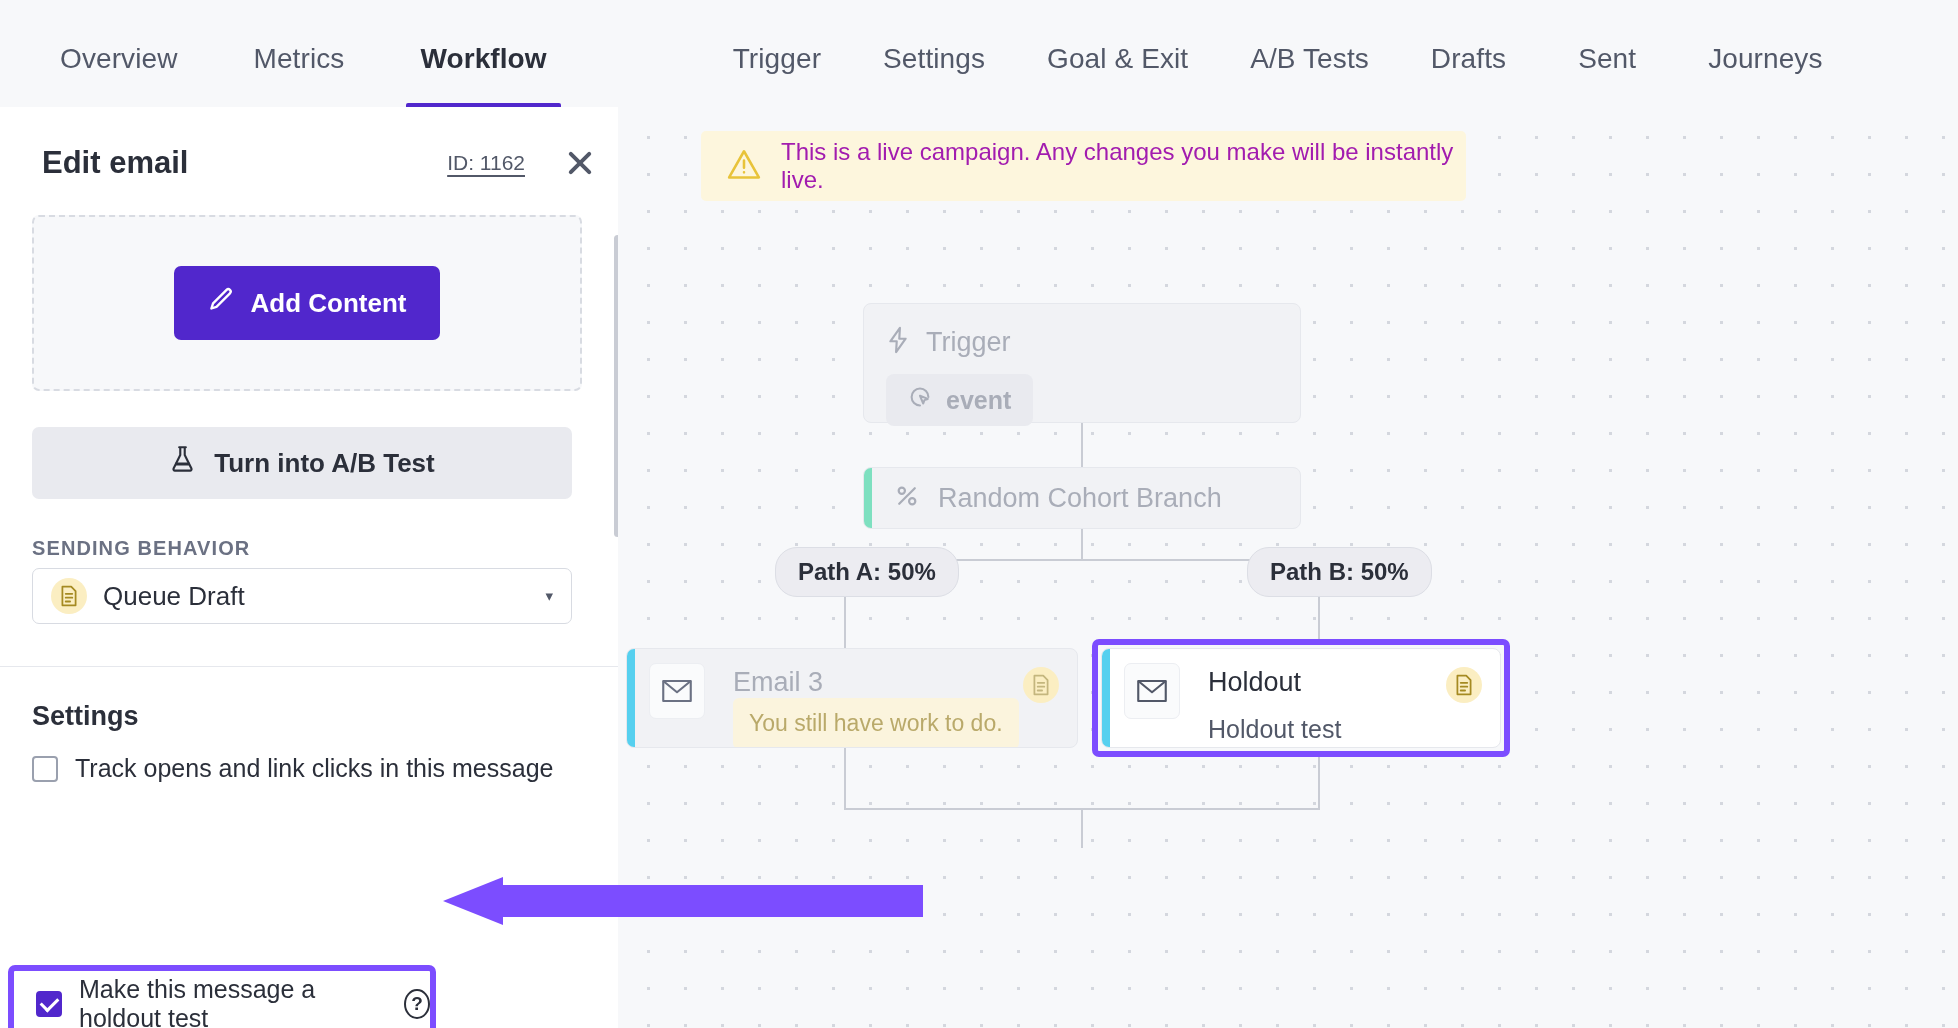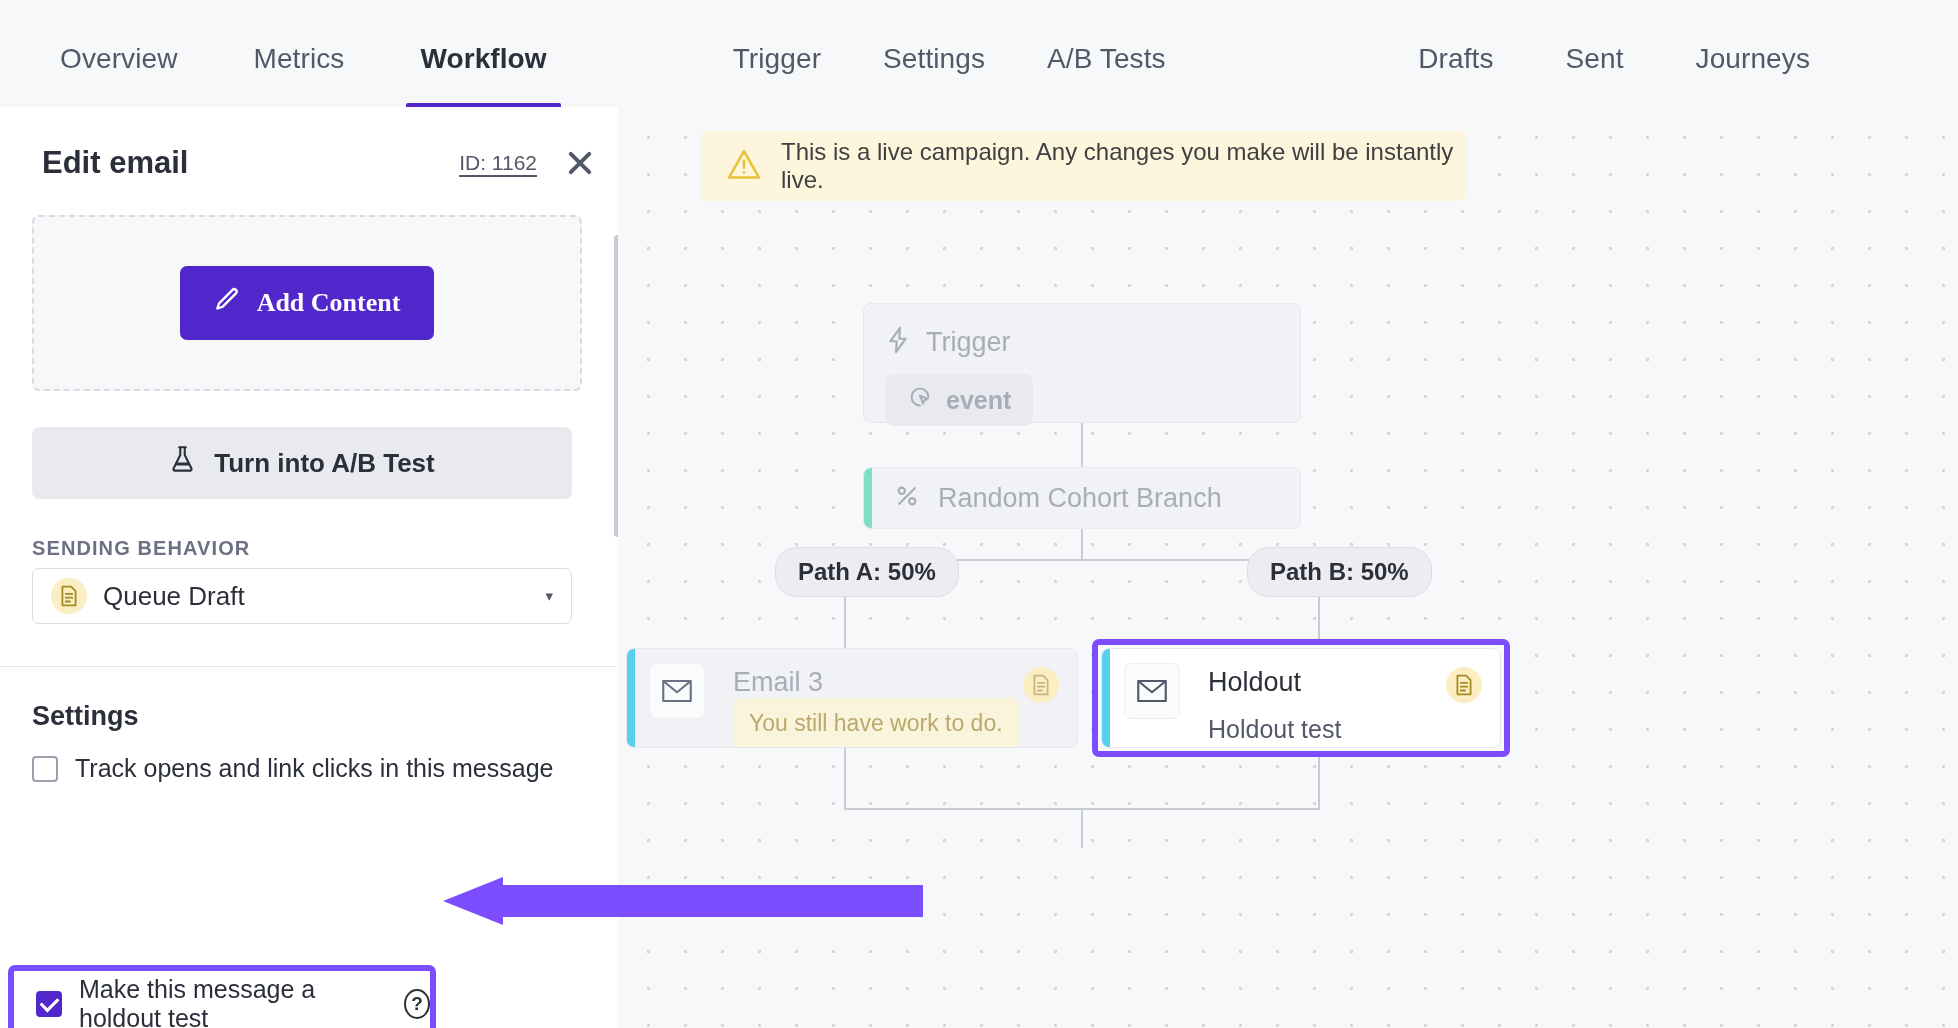--- a/index.html
+++ b/index.html
@@ -39,21 +39,21 @@
   
   .leftpanel {
     position: absolute; top: 107px; left: 0; width: 628px; height: 921px;
     background: #ffffff; border-right: 1px solid #e6e8ed;
     overflow: hidden;
   }
   .panel-head {
     display: flex; align-items: center; padding: 28px 30px 0 42px; height: 84px;
   }
   .panel-title { font-size: 31px; font-weight: bold; color: #2b2f3a; }
-  .panel-head-right { margin-left: auto; display: flex; align-items: center; gap: 26px; }
+  .panel-head-right { margin-left: auto; display: flex; align-items: center; gap: 38px; }
   .id-link {
     font-size: 21px; color: #525868; text-decoration: underline;
     text-underline-offset: 5px; cursor: pointer;
   }
   .close-x { width: 34px; height: 34px; position: relative; cursor: pointer; }
   .close-x::before, .close-x::after {
     content: ""; position: absolute; left: 2px; top: 15px; width: 30px; height: 4px;
     background: #525868; border-radius: 2px;
   }
   .close-x::before { transform: rotate(45deg); }
@@ -61,21 +61,21 @@
 
   .content-drop {
     margin: 24px 45px 0 32px; height: 176px;
     border: 2px dashed #d8dbe2; border-radius: 7px; background: #f7f8fa;
     display: flex; align-items: center; justify-content: center;
   }
   .btn-primary {
     display: inline-flex; align-items: center; gap: 16px;
     background: #5127cc; color: #fff; border: none; border-radius: 7px;
     font-size: 26px; font-weight: bold; padding: 20px 34px;
-    font-family: Liberation Serif, serif; cursor: pointer;
+    font-family: Liberation Sans, sans-serif; cursor: pointer;
   }
   .btn-secondary {
     margin: 36px 45px 0 32px; width: 540px;
     display: flex; align-items: center; justify-content: center; gap: 18px;
     background: #e9eaef; color: #2b2f3a; border: none; border-radius: 7px;
     font-size: 26px; font-weight: bold; padding: 18px 0;
     font-family: "Liberation Sans", sans-serif; cursor: pointer;
   }
   .field-label {
     margin: 38px 0 8px 32px; font-size: 20px; font-weight: bold;
@@ -134,21 +134,21 @@
     background-color: #f7f8fa;
     background-image: radial-gradient(#d4d7de 1.6px, transparent 1.7px);
     background-size: 37px 37px; background-position: 12px 12px;
     overflow: hidden;
   }
   .banner {
     position: absolute; left: 83px; top: 24px; width: 765px; height: 70px;
     background: #fdf6dd; border-radius: 5px;
     display: flex; align-items: center; padding-left: 26px; gap: 20px;
   }
-  .banner-text { font-size: 24px; color: #404040; }
+  .banner-text { font-size: 24px; color: #a21caf; }
 
   .node {
     position: absolute; border-radius: 8px; background: #f1f2f5;
     border: 1px solid #e6e8ed;
   }
   .node-trigger { left: 245px; top: 196px; width: 438px; height: 120px; padding: 22px 0 0 22px; }
   .node-row { display: flex; align-items: center; gap: 16px; }
   .node-title-muted { font-size: 27px; color: #a9adb8; }
   .pill-event {
     display: inline-flex; align-items: center; gap: 14px;
@@ -212,20 +212,21 @@
 
   <div class="topnav">
     <div class="nav-left">
       <div class="tab">Overview</div>
       <div class="tab">Metrics</div>
       <div class="tab active">Workflow</div>
     </div>
     <div class="nav-mid">
       <div class="tab">Trigger</div>
       <div class="tab">Settings</div>
+      <div class="tab">Goal &amp; Exit</div>
       <div class="tab">A/B Tests</div>
     </div>
     <div class="nav-right">
       <div class="tab">Drafts</div>
       <div class="tab">Sent</div>
       <div class="tab">Journeys</div>
     </div>
   </div>
 
   <div class="leftpanel">

